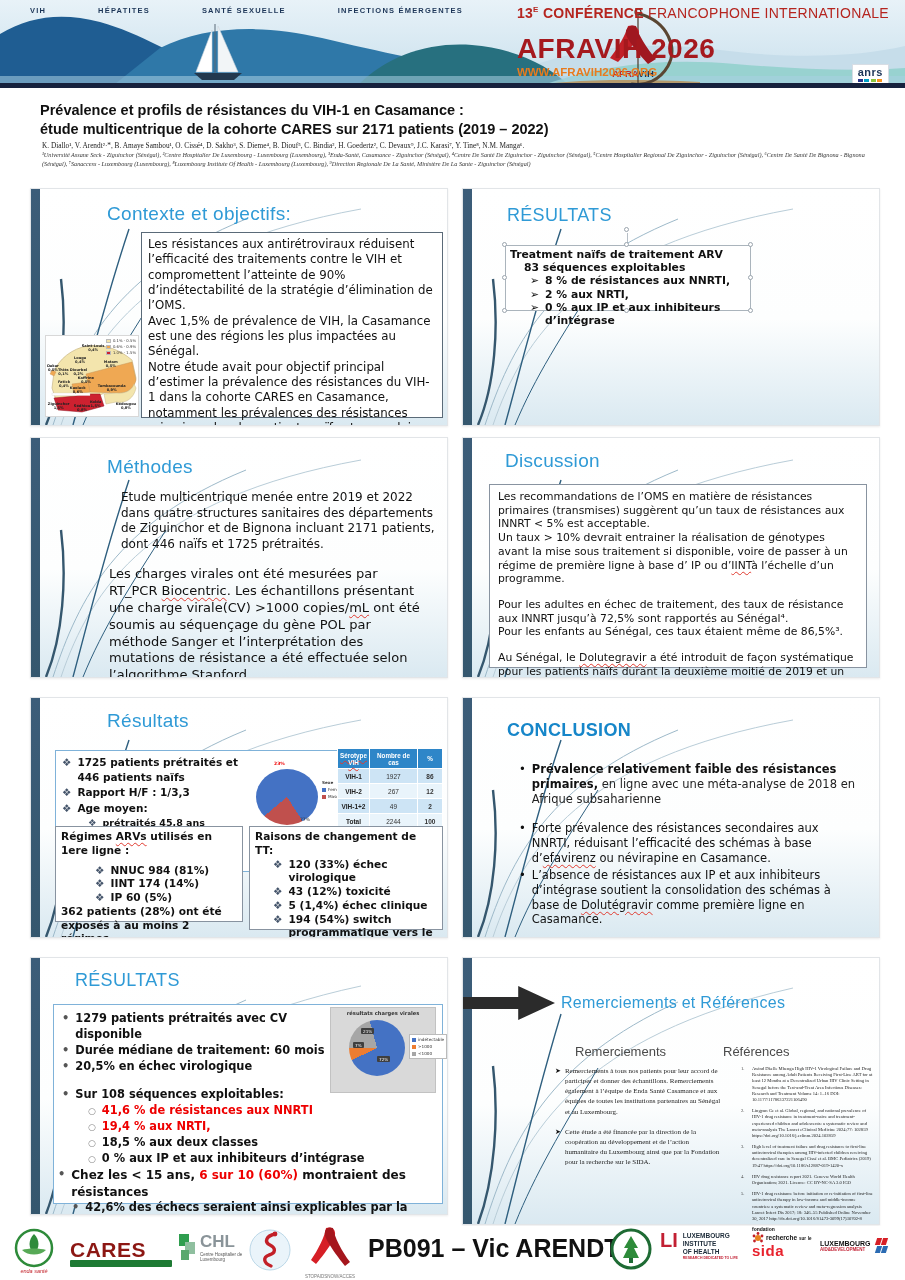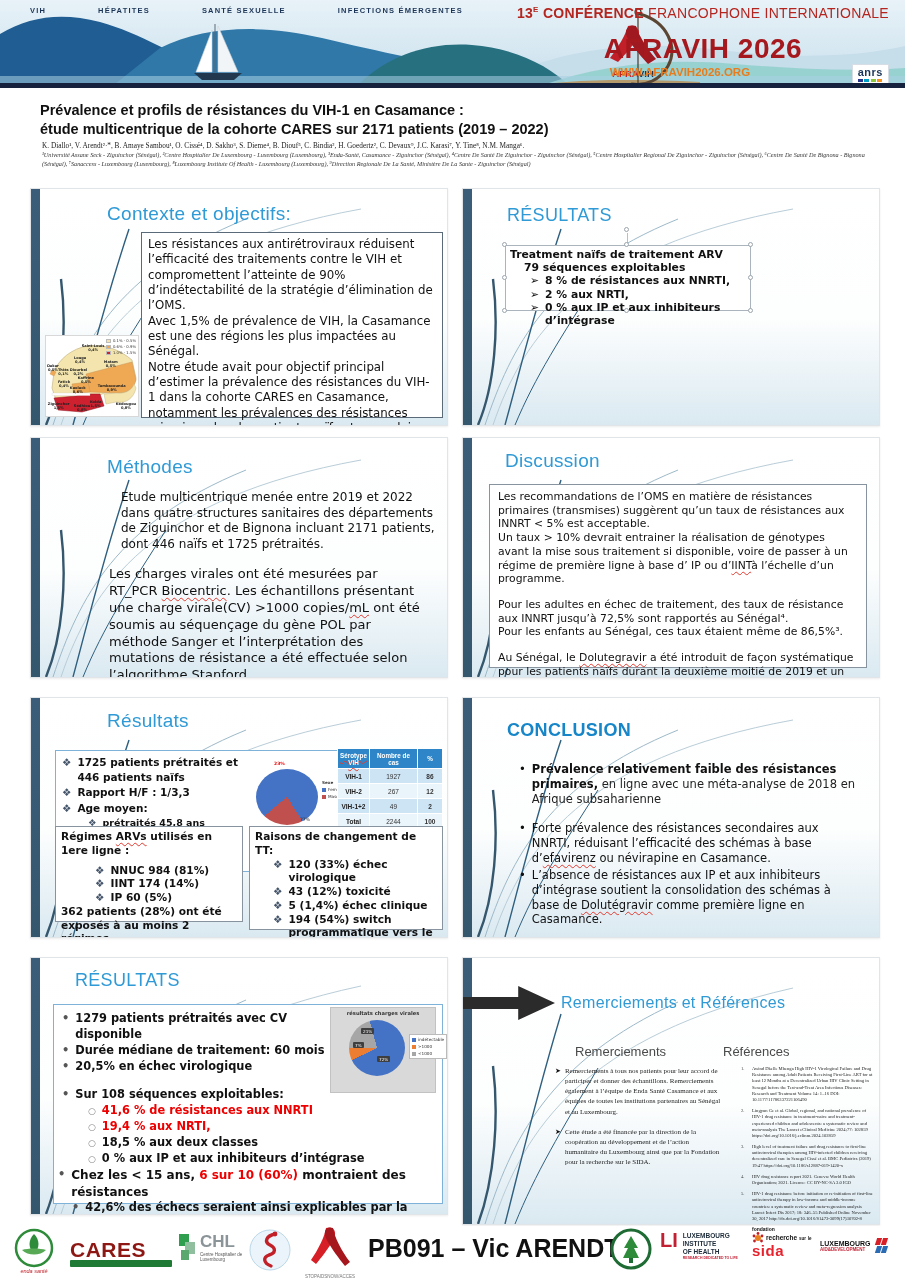--- a/index.html
+++ b/index.html
@@ -6,21 +6,21 @@
   html,body { width:905px; }
   body { font-family:"DejaVu Sans", sans-serif; background:#ffffff; position:relative; width:905px; height:1280px; overflow:hidden; }
   .abs { position:absolute; }
 
   
   .banner { position:absolute; left:0; top:0; width:905px; height:88px;
     background:linear-gradient(180deg,#e8f2f8 0%,#d5e7f1 60%,#c3dcea 100%); overflow:hidden; }
   .banner-strip { position:absolute; left:0; top:83px; width:905px; height:6px; background:#16213d; }
   .nav-items { position:absolute; left:30px; top:6px; display:flex; gap:52px; }
   .nav-item { font-family:"Liberation Sans",sans-serif; font-size:7.5px; font-weight:bold; letter-spacing:1.2px; color:#1c3557; }
-  .conf-block { position:absolute; right:16px; top:5px; text-align:center; font-family:"Liberation Sans",sans-serif; }
+  .conf-block { position:absolute; right:16px; top:5px; text-align:left; font-family:"Liberation Sans",sans-serif; }
   .conf-line1 { font-size:14px; color:#b5251f; letter-spacing:.3px; }
   .conf-line1 b { font-weight:bold; }
   .conf-line1 sup { font-size:8px; }
   .conf-brand { font-size:28px; font-weight:bold; color:#a5191e; letter-spacing:.5px; line-height:1.0; margin-top:14px; }
   .conf-dates { font-size:13px; font-weight:bold; color:#a5191e; margin-top:2px; }
   .conf-www  { font-size:11.5px; font-weight:bold; color:#e87b1e; margin-top:3px; margin-right:46px; }
   .anrs-box { position:absolute; right:16px; top:64px; background:#fff; border:1px solid #d7dde4; padding:1px 5px 3px 5px; }
   .anrs-txt { font-family:"Liberation Sans",sans-serif; font-weight:bold; font-size:11px; color:#1c3557; letter-spacing:.5px; }
   .anrs-dots { display:flex; gap:1.5px; margin-top:1px; }
   .anrs-dots i { width:5px; height:3px; display:block; }
@@ -281,21 +281,21 @@
     <path d="M42,238 C58,180 72,120 98,42" fill="none" stroke="#2e5f7f" stroke-width="1.4"></path>
     <path d="M52,238 C72,190 98,150 135,92" fill="none" stroke="#2e5f7f" stroke-width="1"></path>
     <path d="M15,238 C32,198 36,140 30,92" fill="none" stroke="#35576e" stroke-width="2.4"></path>
   </svg>
   <div class="bar"></div>
   <h2 class="slide-h caps" style="left:44px;top:16px">RÉSULTATS</h2>
 
   <div class="tbox" style="left:42px;top:56px;width:246px;height:66px;border-color:#aab4bc;padding:2px 4px">
     <div class="body-txt" style="font-size:10.8px;font-weight:bold;line-height:1.22">
       <div>Treatment naïfs de traitement ARV</div>
-      <div style="margin-left:14px">79 séquences exploitables</div>
+      <div style="margin-left:14px">83 séquences exploitables</div>
       <div class="brow" style="margin-left:20px">
           <span class="m">➢</span>
           <span>8 % de résistances aux NNRTI,</span>
         </div>
       <div class="brow" style="margin-left:20px">
           <span class="m">➢</span>
           <span>2 % aux NRTI,</span>
         </div>
       <div class="brow" style="margin-left:20px">
           <span class="m">➢</span>

